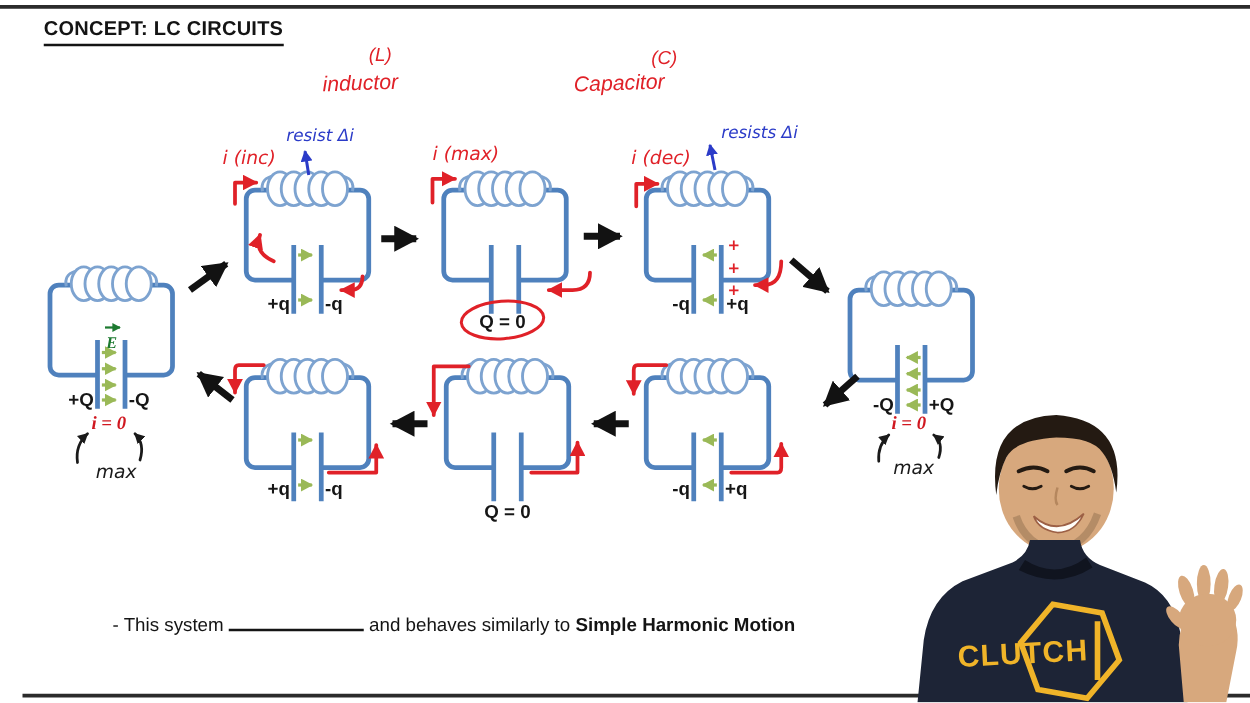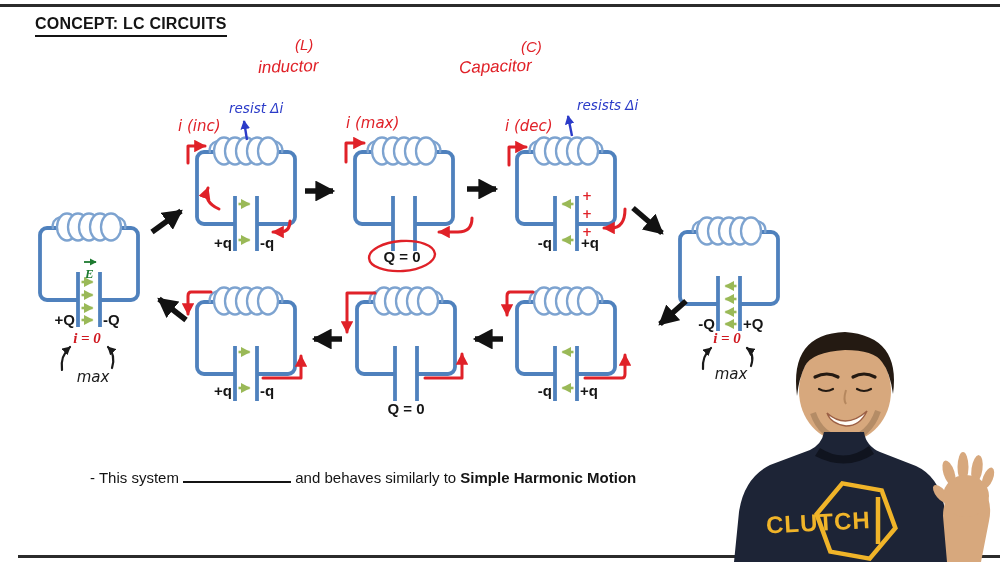--- a/index.html
+++ b/index.html
@@ -5,21 +5,21 @@
   html,body{margin:0;padding:0;}
   .page{position:relative;width:1000px;height:562px;background:#ffffff;overflow:hidden;
         font-family:"Liberation Sans",sans-serif;color:#141414;}
   .rule{position:absolute;background:#2b2b2b;height:2.5px;}
   .rule.top{left:0;right:0;top:4px;}
   .rule.bottom{left:18px;right:0;top:555px;}
   .title{position:absolute;left:35px;top:15px;font-size:16px;font-weight:bold;
          letter-spacing:.2px;border-bottom:2.2px solid #141414;padding-bottom:2px;}
   .sentence{position:absolute;font-size:15px;white-space:nowrap;}
   .intro{left:35px;top:66px;}
-  .footer{left:90px;top:468px;}
+  .footer{left:90px;top:490px;}
   .blank{display:inline-block;border-bottom:2px solid #141414;height:13px;vertical-align:baseline;}
   .b1{width:175px;} .b2{width:138px;} .b3{width:108px;}
   .bold{font-weight:bold;}
   .hw{position:absolute;font-style:italic;white-space:nowrap;}
   .hw.red{color:#e02128;}
   .hw-l{left:295px;top:36px;font-size:15px;}
   .hw-c{left:521px;top:38px;font-size:15px;}
   .hw-ind{left:258px;top:57px;font-size:17px;transform:rotate(-2deg);}
   .hw-cap{left:459px;top:57px;font-size:17px;transform:rotate(-2deg);}
   svg.stage{position:absolute;left:0;top:0;pointer-events:none;}

